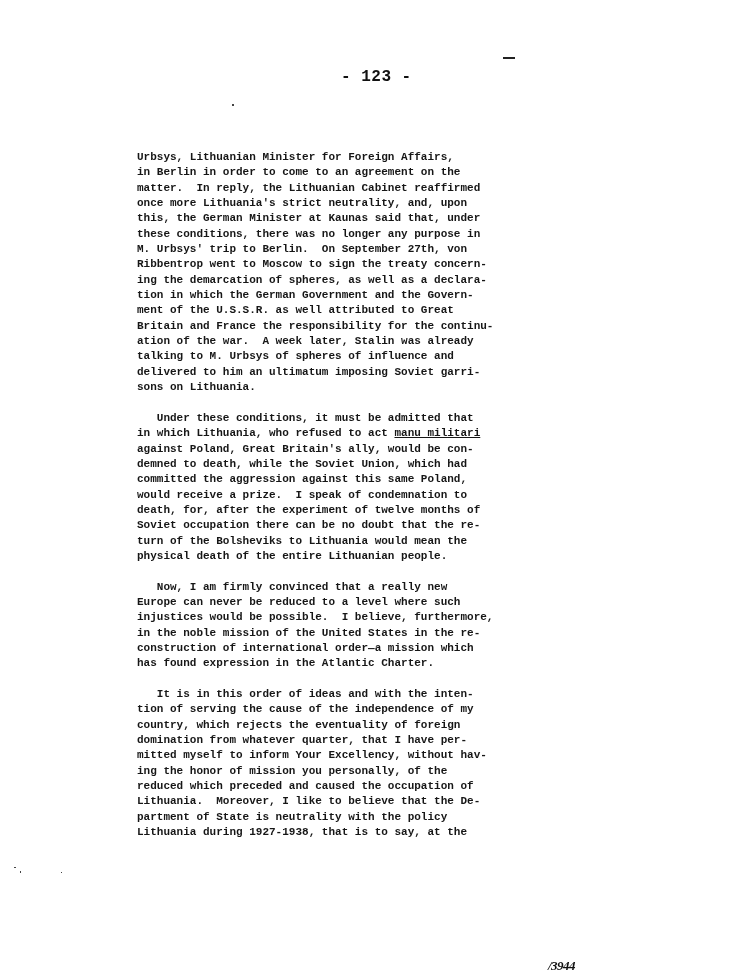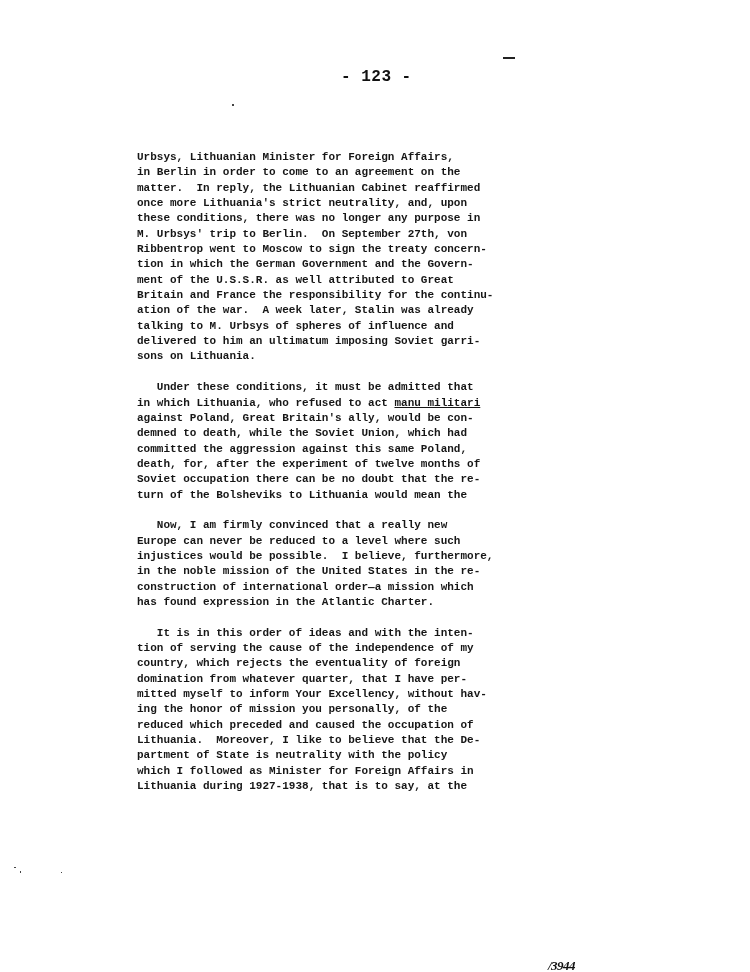--- a/index.html
+++ b/index.html
@@ -26,42 +26,46 @@
   <div class="speck" style="left:20px;top:871px;width:1px;height:2px;"></div>
   <div class="speck" style="left:61px;top:872px;width:1px;height:1px;"></div>
 
   <div class="body-text">
 
     <div>
       <div class="line">Urbsys, Lithuanian Minister for Foreign Affairs,</div>
       <div class="line">in Berlin in order to come to an agreement on the</div>
       <div class="line">matter.  In reply, the Lithuanian Cabinet reaffirmed</div>
       <div class="line">once more Lithuania's strict neutrality, and, upon</div>
+      <div class="line">this, the German Minister at Kaunas said that, under</div>
       <div class="line">these conditions, there was no longer any purpose in</div>
       <div class="line">M. Urbsys' trip to Berlin.  On September 27th, von</div>
       <div class="line">Ribbentrop went to Moscow to sign the treaty concern-</div>
+      <div class="line">ing the demarcation of spheres, as well as a declara-</div>
       <div class="line">tion in which the German Government and the Govern-</div>
       <div class="line">ment of the U.S.S.R. as well attributed to Great</div>
       <div class="line">Britain and France the responsibility for the continu-</div>
       <div class="line">ation of the war.  A week later, Stalin was already</div>
       <div class="line">talking to M. Urbsys of spheres of influence and</div>
       <div class="line">delivered to him an ultimatum imposing Soviet garri-</div>
       <div class="line">sons on Lithuania.</div>
     </div>
     <div class="para-gap"></div>
 
     <div>
       <div class="line">   Under these conditions, it must be admitted that</div>
       <div class="line"><span>in which Lithuania, who refused to act </span><span class="u">manu militari</span></div>
       <div class="line">against Poland, Great Britain's ally, would be con-</div>
       <div class="line">demned to death, while the Soviet Union, which had</div>
       <div class="line">committed the aggression against this same Poland,</div>
+      <div class="line">would receive a prize.  I speak of condemnation to</div>
       <div class="line">death, for, after the experiment of twelve months of</div>
       <div class="line">Soviet occupation there can be no doubt that the re-</div>
       <div class="line">turn of the Bolsheviks to Lithuania would mean the</div>
+      <div class="line">physical death of the entire Lithuanian people.</div>
     </div>
     <div class="para-gap"></div>
 
     <div>
       <div class="line">   Now, I am firmly convinced that a really new</div>
       <div class="line">Europe can never be reduced to a level where such</div>
       <div class="line">injustices would be possible.  I believe, furthermore,</div>
       <div class="line">in the noble mission of the United States in the re-</div>
       <div class="line">construction of international order—a mission which</div>
       <div class="line">has found expression in the Atlantic Charter.</div>
@@ -71,19 +75,18 @@
     <div>
       <div class="line">   It is in this order of ideas and with the inten-</div>
       <div class="line">tion of serving the cause of the independence of my</div>
       <div class="line">country, which rejects the eventuality of foreign</div>
       <div class="line">domination from whatever quarter, that I have per-</div>
       <div class="line">mitted myself to inform Your Excellency, without hav-</div>
       <div class="line">ing the honor of mission you personally, of the</div>
       <div class="line">reduced which preceded and caused the occupation of</div>
       <div class="line">Lithuania.  Moreover, I like to believe that the De-</div>
       <div class="line">partment of State is neutrality with the policy</div>
-      <div class="line">which I followed as Minister for Foreign Affairs in</div>
       <div class="line">Lithuania during 1927-1938, that is to say, at the</div>
     </div>
   </div>
 
   <div class="stamp">/3944</div>
 </div>
 
 </body></html>

